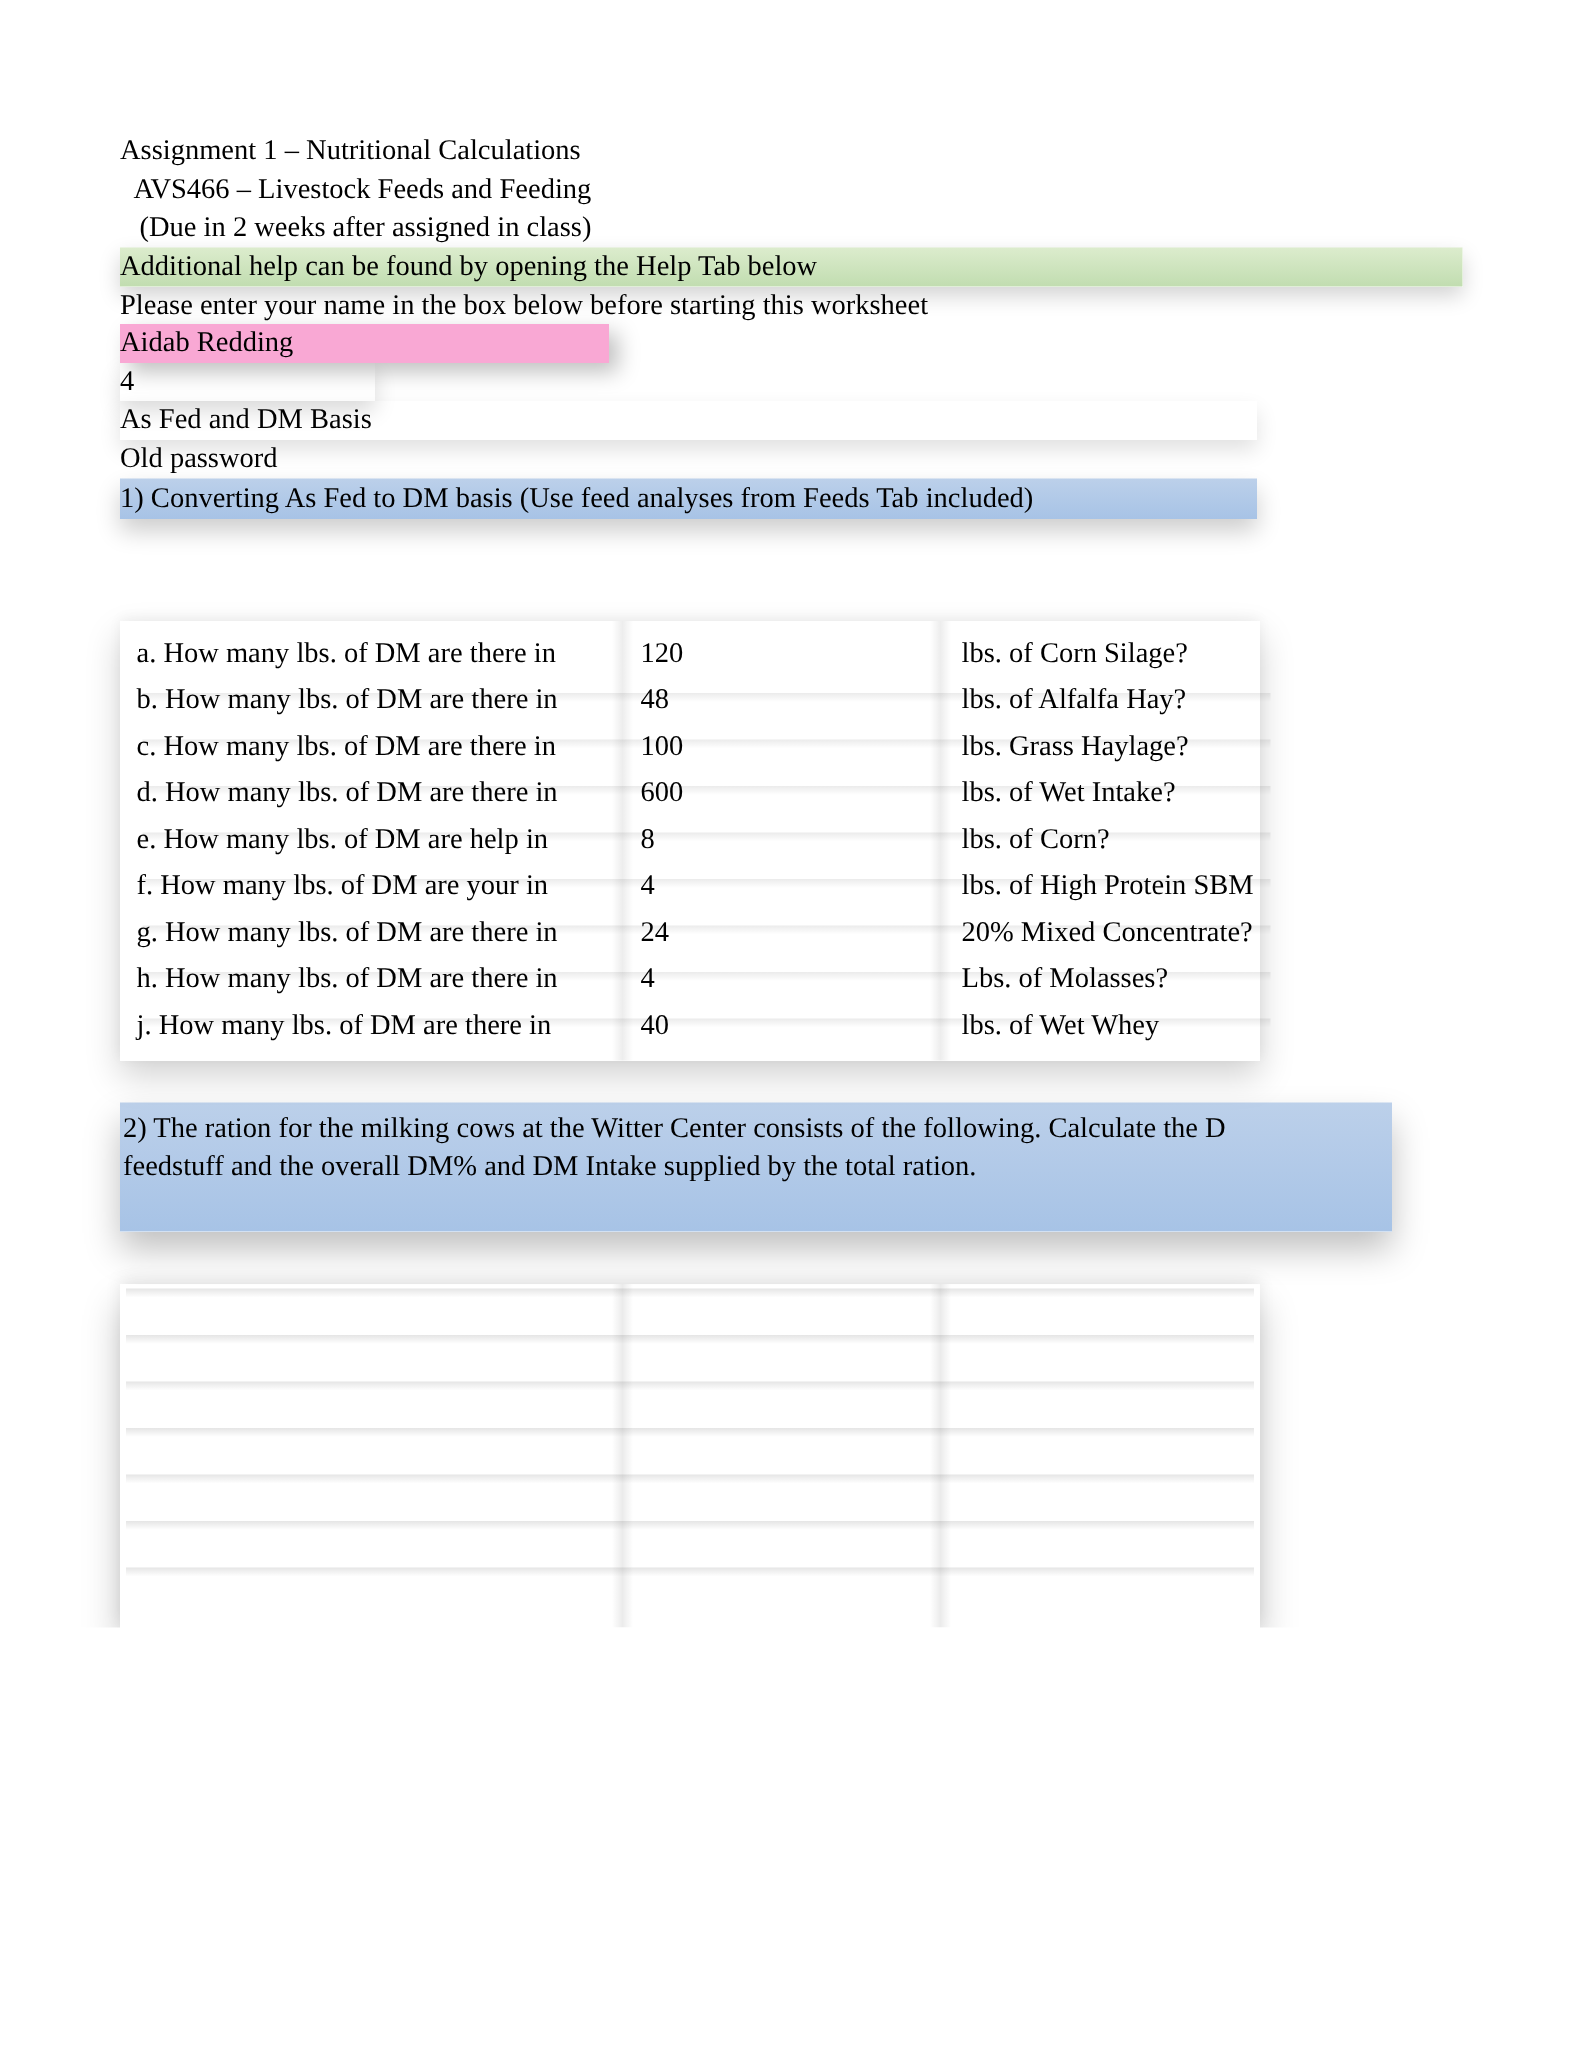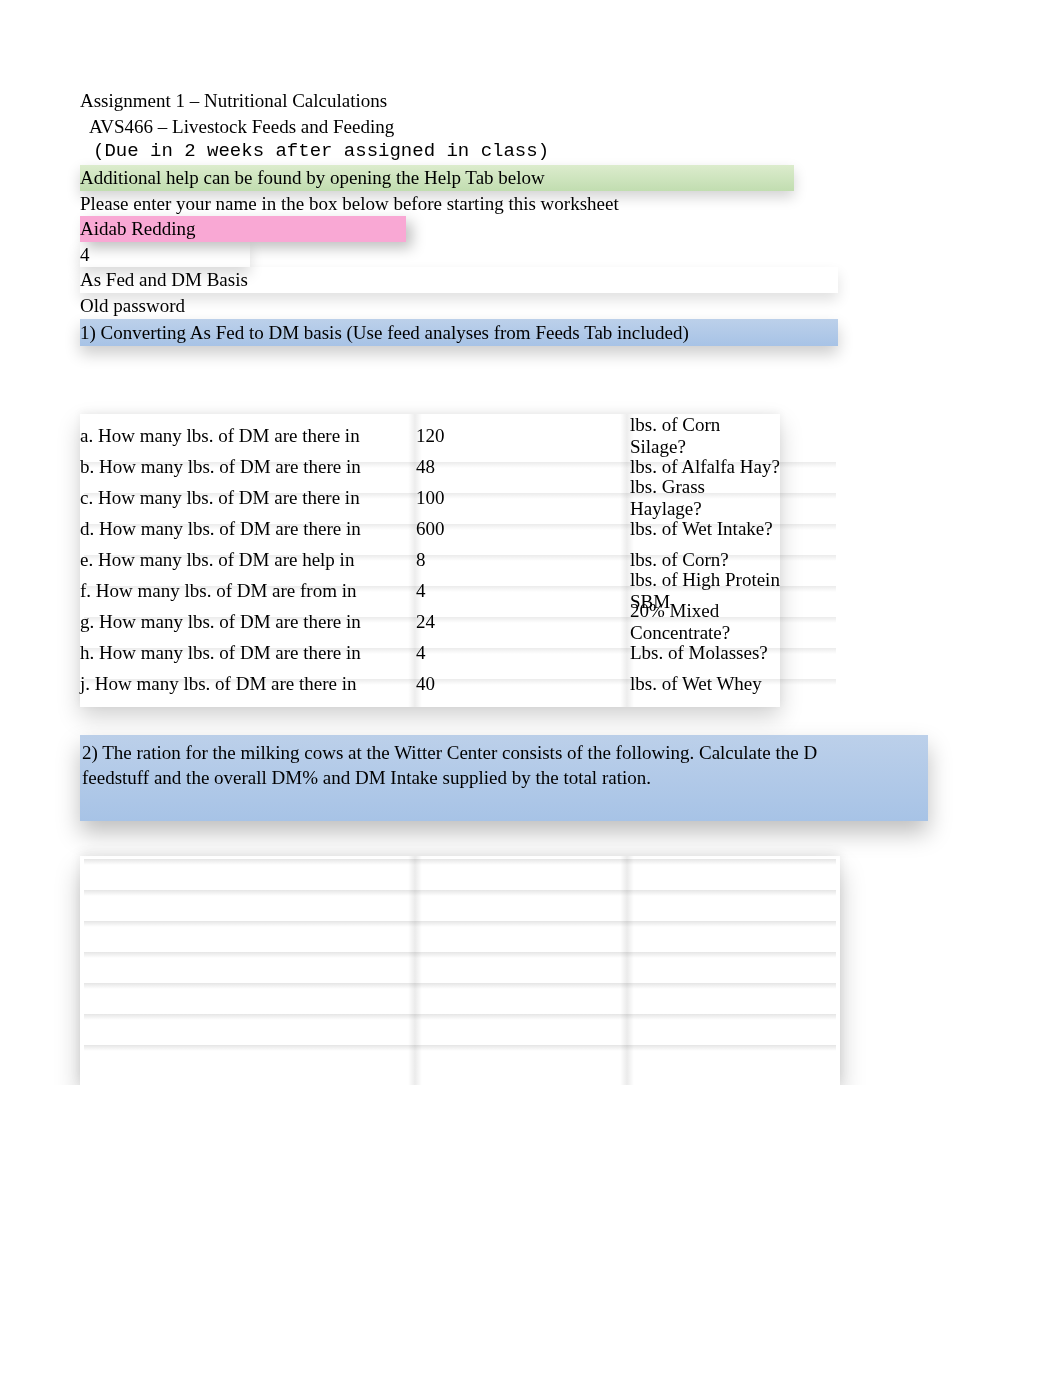--- a/index.html
+++ b/index.html
@@ -7,23 +7,23 @@
       font-family: "Times New Roman", Times, serif;
       font-size: 19px;
       color: #000;
       background: #fff;
       width: 1062px;
       padding: 88px 0 0 80px;
     }
     .line { line-height: 1.35; }
     .l1 { padding-left: 0; }
     .l2 { padding-left: 9px; }
-    .l3 { padding-left: 13px; font-family: Liberation Mono, monospace; }
+    .l3 { padding-left: 13px; }
     .help-row {
-      width: 714px;
+      width: 895px;
       background: linear-gradient(180deg, #dceccd 0%, #c1ddb0 100%);
       box-shadow: 0 6px 14px rgba(0,0,0,0.18);
       padding: 0 0 0 0;
       line-height: 1.35;
     }
     .name-box {
       width: 326px;
       background: #f9a8d4;
       box-shadow: 6px 6px 14px rgba(0,0,0,0.25);
       display: inline-block;
@@ -42,24 +42,24 @@
     .blue-band {
       width: 758px;
       background: linear-gradient(180deg, #bcd0ea 0%, #a7c3e6 100%);
       box-shadow: 0 8px 16px rgba(0,0,0,0.2);
       line-height: 1.35;
       padding: 1px 0;
       font-family: Liberation Serif, serif;
     }
     .q1-region {
       margin-top: 68px;
-      width: 700px;
+      width: 760px;
       position: relative;
       box-shadow: 0 10px 22px rgba(0,0,0,0.18), 0 -2px 8px rgba(0,0,0,0.05);
-      padding: 6px 0 8px 0;
+      padding: 6px 0 8px 11px;
     }
     .qrow {
       display: flex;
       align-items: center;
       height: 31px;
     }
     .qrow .c1 { width: 336px; padding-left: 0; }
     .qrow .c2 { width: 210px; text-align: left; position: relative; }
     .qrow .c3 { flex: 1; padding-left: 4px; }
     .q1-region .vline1,
@@ -160,21 +160,21 @@
     <div class="c1">d.  How many lbs. of DM are there in</div>
     <div class="c2">600</div>
     <div class="c3">lbs. of Wet Intake?</div>
   </div>
   <div class="qrow">
     <div class="c1">e.  How many lbs. of DM are help in</div>
     <div class="c2">8</div>
     <div class="c3">lbs. of Corn?</div>
   </div>
   <div class="qrow">
-    <div class="c1">f.  How many lbs. of DM are from in</div>
+    <div class="c1">f.  How many lbs. of DM are your in</div>
     <div class="c2">4</div>
     <div class="c3">lbs. of High Protein SBM</div>
   </div>
   <div class="qrow">
     <div class="c1">g.  How many lbs. of DM are there in</div>
     <div class="c2">24</div>
     <div class="c3">20% Mixed Concentrate?</div>
   </div>
   <div class="qrow">
     <div class="c1">h.  How many lbs. of DM are there in</div>

